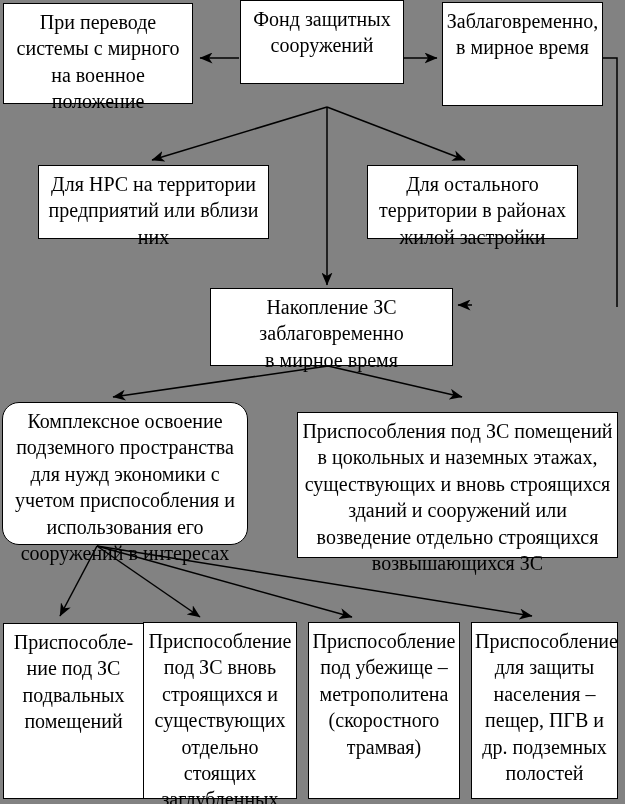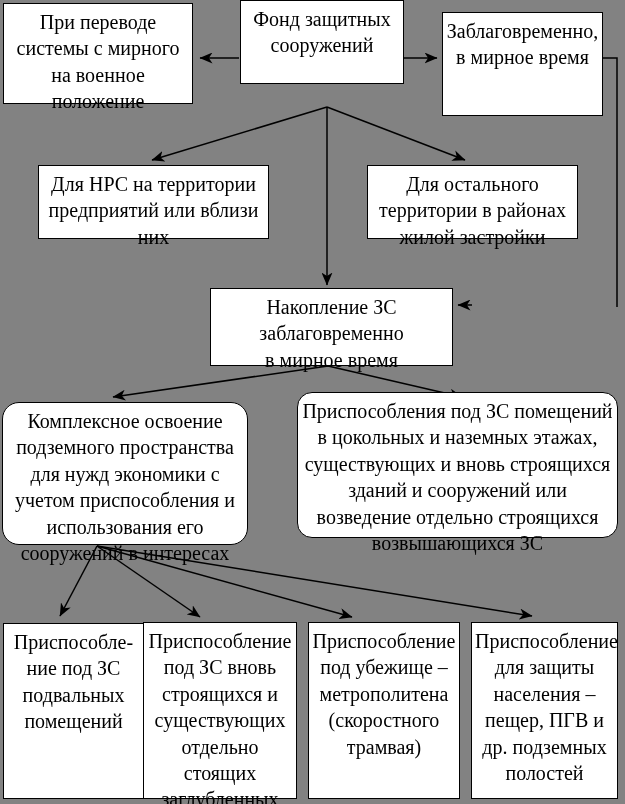--- a/index.html
+++ b/index.html
@@ -59,21 +59,21 @@
   </svg>
 
   <div class="box" style="left:3px; top:3px; width:190px; height:101px;">При переводе
 системы с мирного
 на военное
 положение</div>
 
   <div class="box" style="left:240px; top:0; width:164px; height:84px;">Фонд защитных
 сооружений</div>
 
-  <div class="box" style="left:442px; top:2px; width:161px; height:104px;margin-top:10px;">Заблаговременно,
+  <div class="box" style="left:442px; top:2px; width:161px; height:104px;">Заблаговременно,
 в мирное время</div>
 
   <div class="box" style="left:38px; top:165px; width:231px; height:74px;">Для НРС на территории
 предприятий или вблизи
 них</div>
 
   <div class="box" style="left:367px; top:165px; width:211px; height:74px;">Для остального
 территории в районах
 жилой застройки</div>
 
@@ -81,21 +81,21 @@
 заблаговременно
 в мирное время</div>
 
   <div class="box" style="left:2px; top:402px; width:246px; height:143px;border-radius:17px;">Комплексное освоение
 подземного пространства
 для нужд экономики с
 учетом приспособления и
 использования его
 сооружений в интересах</div>
 
-  <div class="box" style="left:297px; top:392px; width:321px; height:146px;border-radius:15px;">Приспособления под ЗС помещений
+  <div class="box" style="left:297px; top:412px; width:321px; height:146px;">Приспособления под ЗС помещений
 в цокольных и наземных этажах,
 существующих и вновь строящихся
 зданий и сооружений или
 возведение отдельно строящихся
 возвышающихся ЗС</div>
 
   <div class="box" style="left:3px; top:623px; width:141px; height:176px;">Приспособле-
 ние под ЗС
 подвальных
 помещений</div>

